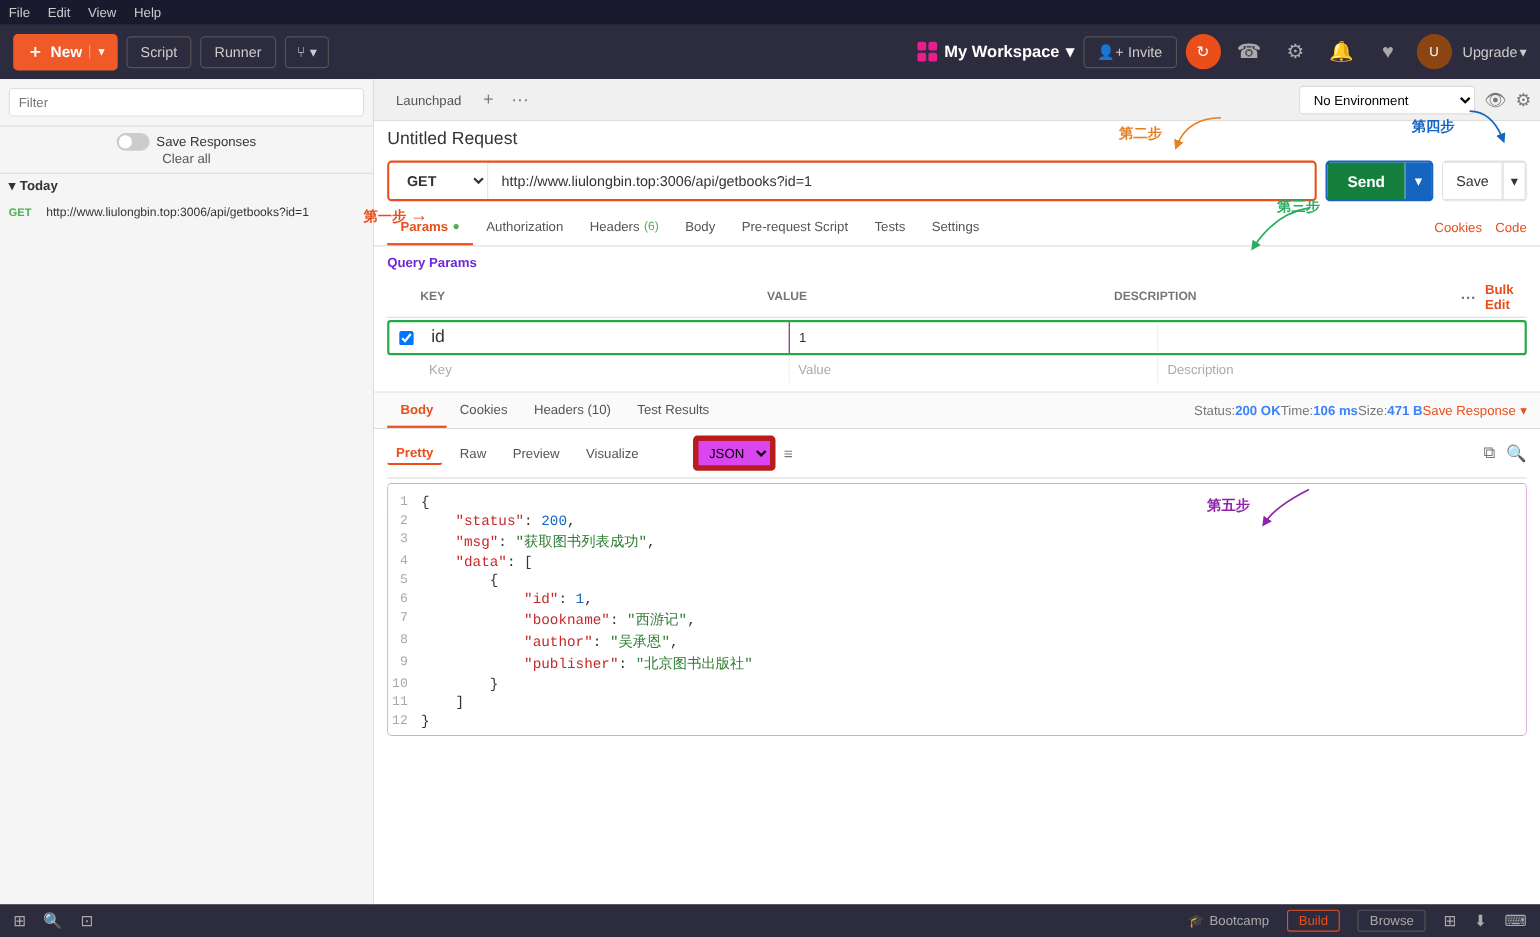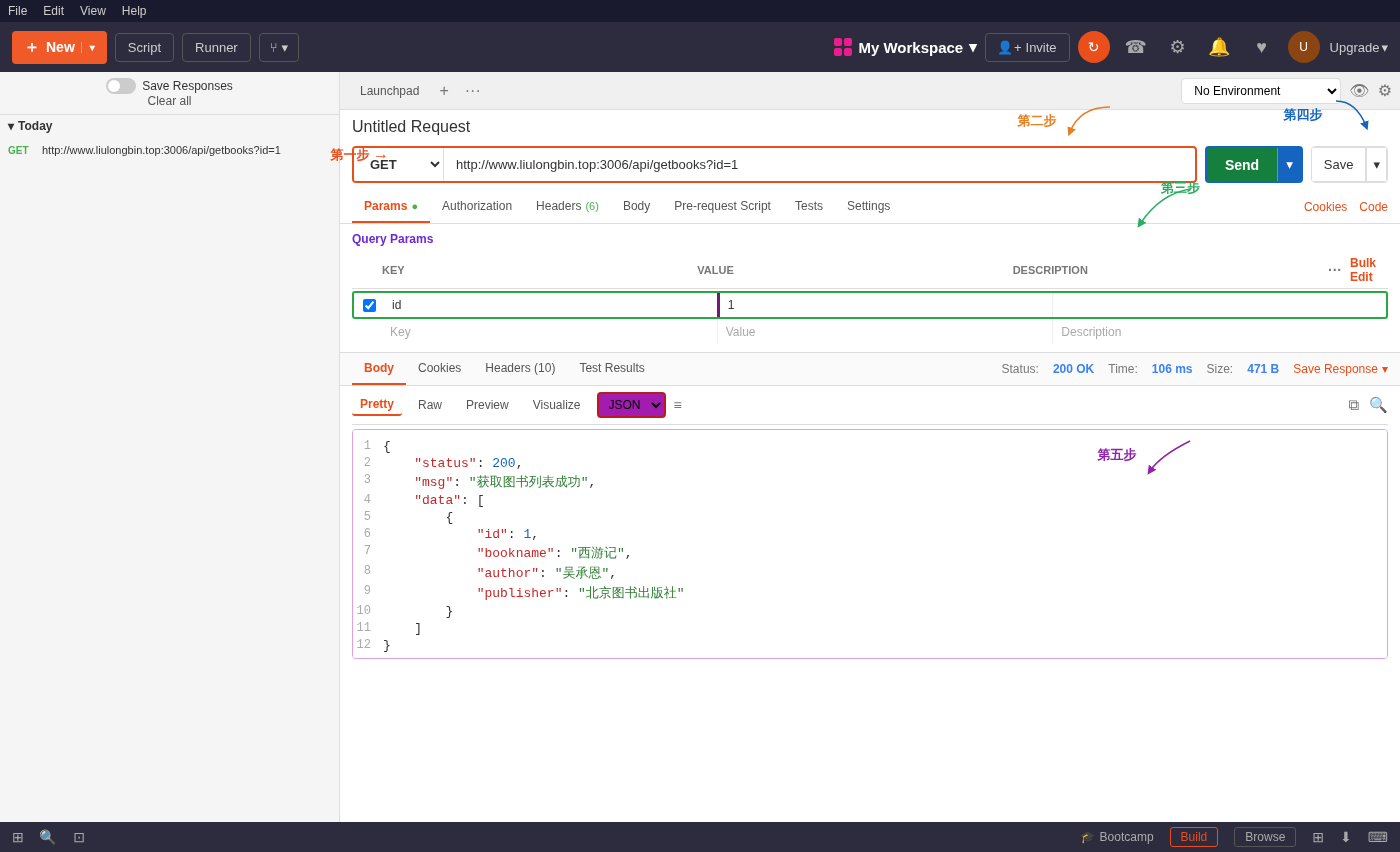--- a/index.html
+++ b/index.html
@@ -368,21 +368,21 @@
       cursor: pointer;
       border-bottom: 2px solid transparent;
     }
     .resp-tab.active {
       color: #e94e1b;
       border-bottom: 2px solid #e94e1b;
       font-weight: 600;
     }
     .response-status {
       margin-left: auto;
-      display: flex; gap: 14px; align-items: center;
+      display: flex; align-items: center;
       font-size: 12px;
     }
     .status-ok { color: #3b82f6; font-weight: 600; }
     .status-label { color: #777; }
     .save-response-btn {
       color: #e94e1b; font-size: 12px; cursor: pointer;
       display: flex; align-items: center; gap: 4px;
     }
 
     
@@ -404,26 +404,27 @@
       cursor: pointer;
       padding: 3px 8px;
       border-radius: 3px;
     }
     .format-tab.active {
       color: #e94e1b;
       font-weight: 600;
       border-bottom: 2px solid #e94e1b;
     }
     .format-select {
-      background: #a21caf;
-      border: 2px solid #b91c1c;
+      background: #d946ef;
+      border: 5px solid #b91c1c;
       border-radius: 4px;
       padding: 3px 6px;
       font-size: 12px;
       cursor: pointer;
+      margin-left: 33px;
     }
     .format-icon { color: #777; font-size: 14px; cursor: pointer; }
     .response-icons {
       margin-left: auto;
       display: flex; gap: 10px; color: #777; font-size: 15px;
     }
     .response-icons span { cursor: pointer; }
     .json-viewer {
       font-family: 'Courier New', Courier, monospace;
       font-size: 13px;
@@ -511,21 +512,21 @@
     .ph-more { width: 60px; display: flex; justify-content: flex-end; align-items: center; gap: 8px; }
 
     .params-data-row {
       display: flex;
       align-items: center;
       border: 2px solid #28a745;
       border-radius: 3px;
       margin-top: 2px;
     }
     .pd-check { width: 30px; display: flex; align-items: center; justify-content: center; padding: 5px 0; }
-    .pd-key { flex: 1; padding: 5px 8px; font-size: 12px; color: #333; border-right: 3px solid #701a75; }
+    .pd-key { flex: 1; padding: 5px 8px; font-size: 16px; color: #333; border-right: 1px solid #701a75; }
     .pd-val { flex: 1; padding: 5px 8px; font-size: 12px; color: #333; border-right: 1px solid #eee; }
     .pd-desc { flex: 1; padding: 5px 8px; font-size: 12px; color: #999; }
 
     .params-empty-row {
       display: flex;
       align-items: center;
       margin-top: 1px;
     }
     .pe-check { width: 30px; padding: 5px 0; }
     .pe-key { flex: 1; padding: 5px 8px; font-size: 12px; color: #aaa; border-right: 1px solid #eee; }
@@ -579,20 +580,23 @@
     <button class="upgrade-btn">
       <span>Upgrade</span>
       <span>▾</span>
     </button>
   </div>
 </div>
 
 <div class="main-layout">
 
   <div class="sidebar">
+    <div class="sidebar-search">
+      <input type="text" placeholder="Filter" style="">
+    </div>
     <div class="sidebar-options">
       <div class="save-responses">
         <div class="toggle"></div>
         <span>Save Responses</span>
       </div>
       <span class="clear-all">Clear all</span>
     </div>
 
     <div style="position:relative; padding: 4px 8px;">
       <div class="today-header">

